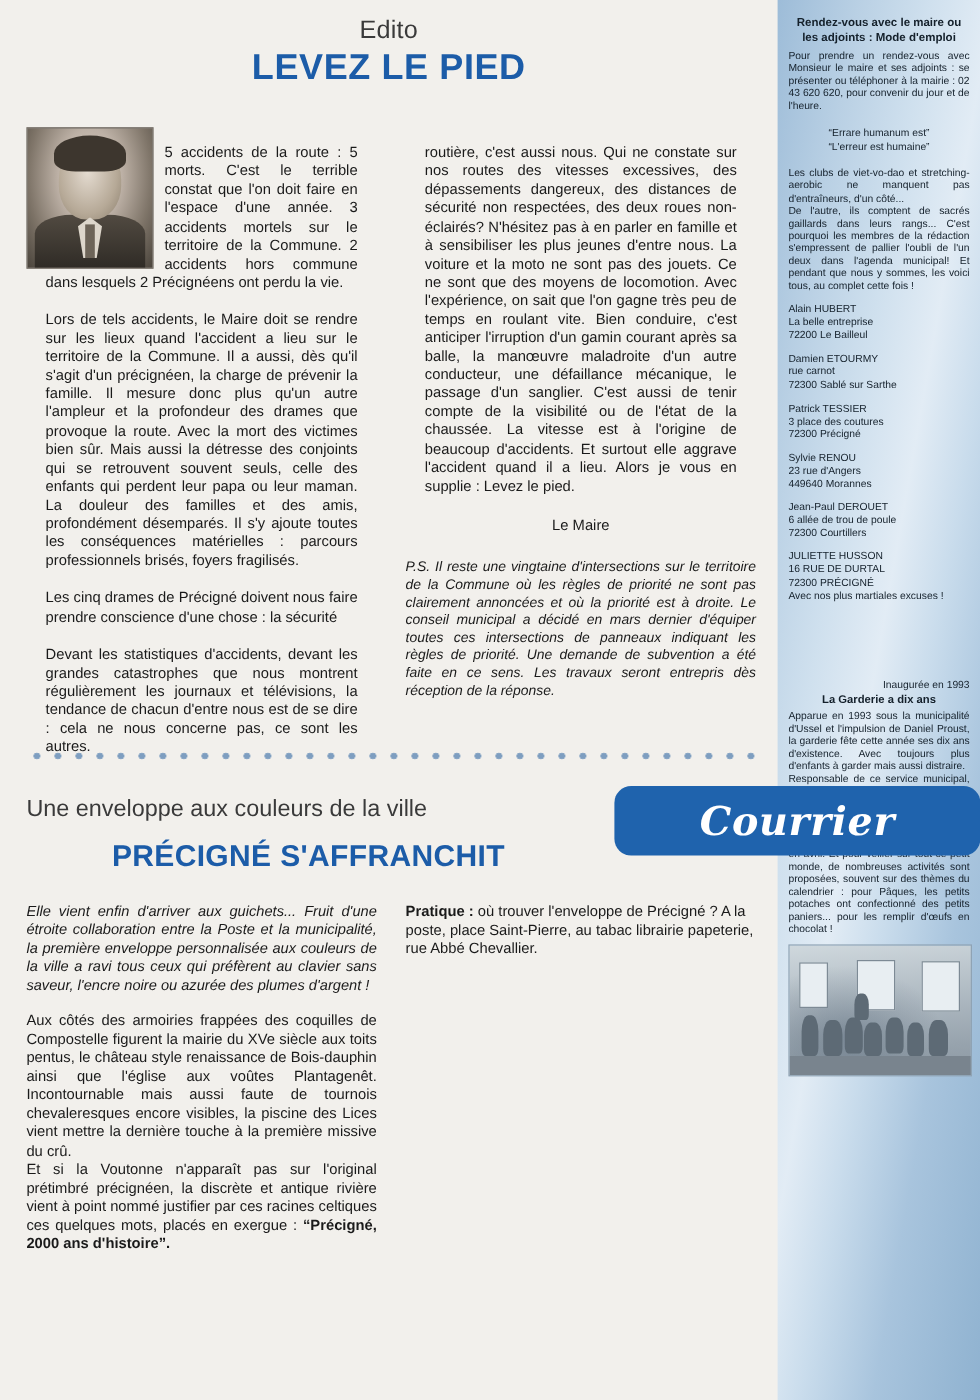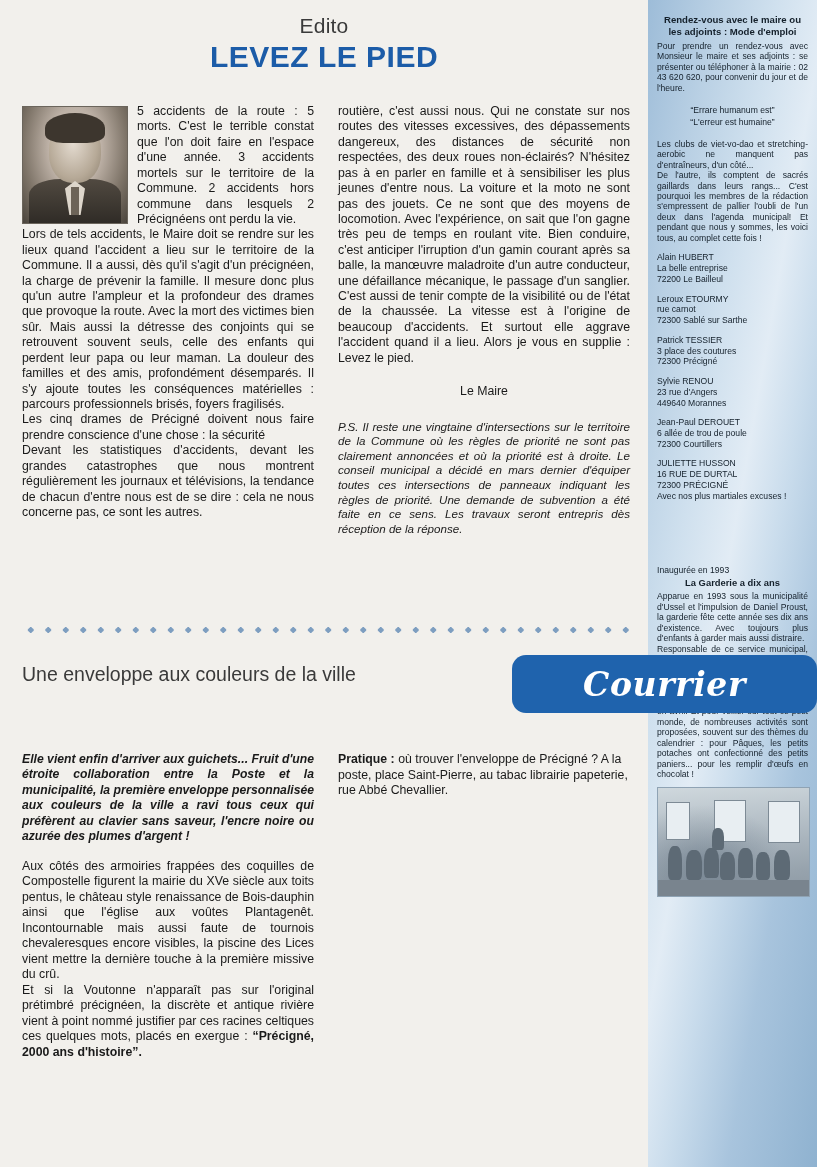--- a/index.html
+++ b/index.html
@@ -22,21 +22,21 @@
     font-size:8.6px;line-height:1.22;
     color:#14202b;
   }
   .sb-h1{font-weight:bold;text-align:center;font-size:9.6px;line-height:1.25;margin:4px 0 3px 0;}
   .sb-p{text-align:justify;margin:0 0 0 0;}
   .sb-quote{text-align:center;margin:12px 0 10px 0;line-height:1.35;}
   .sb-gap{height:9px;}
   .sb-addr{margin:0 0 0 0;line-height:1.25;}
   .sb-addr .nm{display:block;}
   .sb-caps{line-height:1.25;}
-  .sb-sub{font-size:8.6px;text-align:left;margin-top:2px;}
+  .sb-sub{font-size:8.6px;text-align:right;margin-top:2px;}
   .sb-sub-b{font-weight:bold;font-size:9.4px;text-align:center;margin:1px 0 3px 0;}
 
   .sb-photo{
     margin-top:7px;width:151px;height:108px;
     background:
       radial-gradient(ellipse at 30% 70%, rgba(40,60,80,.30), rgba(0,0,0,0) 55%),
       linear-gradient(175deg,#cfd8dd 0%,#bcc6cd 26%,#a9b4bd 52%,#97a3ad 78%,#8c98a3 100%);
     border:1px solid #8fa3b4;
     position:relative;overflow:hidden;
   }
@@ -55,21 +55,21 @@
   }
   .edito-title{
     text-align:center;color:#1c5ca8;font-weight:bold;
     font-size:30px;letter-spacing:.5px;margin:2px 0 10px 0;
   }
 
   .cols{position:absolute;left:22px;top:104px;width:608px;}
   .col{width:292px;font-size:12.3px;line-height:1.255;text-align:justify;}
   .colL{position:absolute;left:0;top:0;}
   .colR{position:absolute;left:316px;top:0;}
-  .col p{margin:0;}
+  .col p{margin:16px;}
   .col p + p{margin-top:0;}
 
   .portrait{
     float:left;width:104px;height:116px;margin:2px 9px 3px 0;
     background:
       radial-gradient(ellipse at 50% 34%, #d9cfc4 0%, #bdb1a6 36%, #7e7468 70%, #4a443c 100%),
       linear-gradient(#6d665c,#3a352f);
     border:1px solid #6b655c;position:relative;overflow:hidden;
   }
   .portrait .head{
@@ -120,21 +120,21 @@
     position:absolute;left:22px;top:663px;width:470px;
     font-size:19.5px;color:#3a3a3a;
   }
   .sec-title{
     position:absolute;left:22px;top:700px;width:470px;text-align:center;
     color:#1c5ca8;font-weight:bold;font-size:25px;letter-spacing:.3px;
   }
 
   .cols2{position:absolute;left:22px;top:752px;width:608px;}
   .lead{
-    font-style:italic;font-weight:bold;font-size:12.2px;line-height:1.27;text-align:justify;
+    font-style:italic;font-weight:normal;font-size:12.2px;line-height:1.27;text-align:justify;
   }
   .body2{font-size:12.3px;line-height:1.26;text-align:justify;margin-top:14px;}
   .body2 p{margin:0;}
   .prat{font-size:12.3px;line-height:1.28;text-align:left;}
   .prat b{font-weight:bold;}
 
   
   .env{
     position:absolute;left:316px;top:76px;width:297px;height:337px;
     background:#f4f2ee;border:1px solid #7b7b76;
@@ -193,20 +193,23 @@
         <p>routière, c'est aussi nous. Qui ne constate sur nos routes des vitesses excessives, des dépassements dangereux, des distances de sécurité non respectées, des deux roues non-éclairés? N'hésitez pas à en parler en famille et à sensibiliser les plus jeunes d'entre nous. La voiture et la moto ne sont pas des jouets. Ce ne sont que des moyens de locomotion. Avec l'expérience, on sait que l'on gagne très peu de temps en roulant vite. Bien conduire, c'est anticiper l'irruption d'un gamin courant après sa balle, la manœuvre maladroite d'un autre conducteur, une défaillance mécanique, le passage d'un sanglier. C'est aussi de tenir compte de la visibilité ou de l'état de la chaussée. La vitesse est à l'origine de beaucoup d'accidents. Et surtout elle aggrave l'accident quand il a lieu. Alors je vous en supplie : Levez le pied.</p>
         <div class="sig">Le Maire</div>
         <div class="ps">P.S. Il reste une vingtaine d'intersections sur le territoire de la Commune où les règles de priorité ne sont pas clairement annoncées et où la priorité est à droite. Le conseil municipal a décidé en mars dernier d'équiper toutes ces intersections de panneaux indiquant les règles de priorité. Une demande de subvention a été faite en ce sens. Les travaux seront entrepris dès réception de la réponse.</div>
       </div>
 
     </div>
 
     <div class="dots"></div>
 
     <div class="sec-kicker">Une enveloppe aux couleurs de la ville</div>
+    <div class="sec-title">
+      <span>PRÉCIGNÉ S'AFFRANCHIT</span>
+    </div>
 
     <div class="cols2">
 
       <div class="col colL">
         <div class="lead">Elle vient enfin d'arriver aux guichets... Fruit d'une étroite collaboration entre la Poste et la municipalité, la première enveloppe personnalisée aux couleurs de la ville a ravi tous ceux qui préfèrent au clavier sans saveur, l'encre noire ou azurée des plumes d'argent !</div>
         <div class="body2">
           <p>Aux côtés des   armoiries frappées des coquilles de Compostelle figurent la mairie du XVe siècle aux toits pentus, le château style renaissance de Bois-dauphin ainsi que l'église aux voûtes Plantagenêt. Incontournable mais aussi faute de tournois chevaleresques encore visibles, la piscine des Lices vient mettre la dernière touche à la première missive du crû.</p>
           <p><span>Et si la Voutonne n'apparaît pas sur l'original prétimbré précignéen, la discrète et antique rivière vient à point nommé justifier par ces racines celtiques ces quelques mots, placés en exergue : </span><b>“Précigné, 2000 ans d'histoire”.</b></p>
         </div>
       </div>
@@ -285,21 +288,21 @@
 
     <div class="sb-gap"></div>
 
     <div class="sb-addr">
       <span class="nm">Alain HUBERT</span>
       <span class="nm">La belle entreprise</span>
       <span class="nm">72200 Le Bailleul</span>
     </div>
     <div class="sb-gap"></div>
     <div class="sb-addr">
-      <span class="nm">Leroux ETOURMY</span>
+      <span class="nm">Damien ETOURMY</span>
       <span class="nm">rue carnot</span>
       <span class="nm">72300 Sablé sur Sarthe</span>
     </div>
     <div class="sb-gap"></div>
     <div class="sb-addr">
       <span class="nm">Patrick TESSIER</span>
       <span class="nm">3 place des coutures</span>
       <span class="nm">72300 Précigné</span>
     </div>
     <div class="sb-gap"></div>

